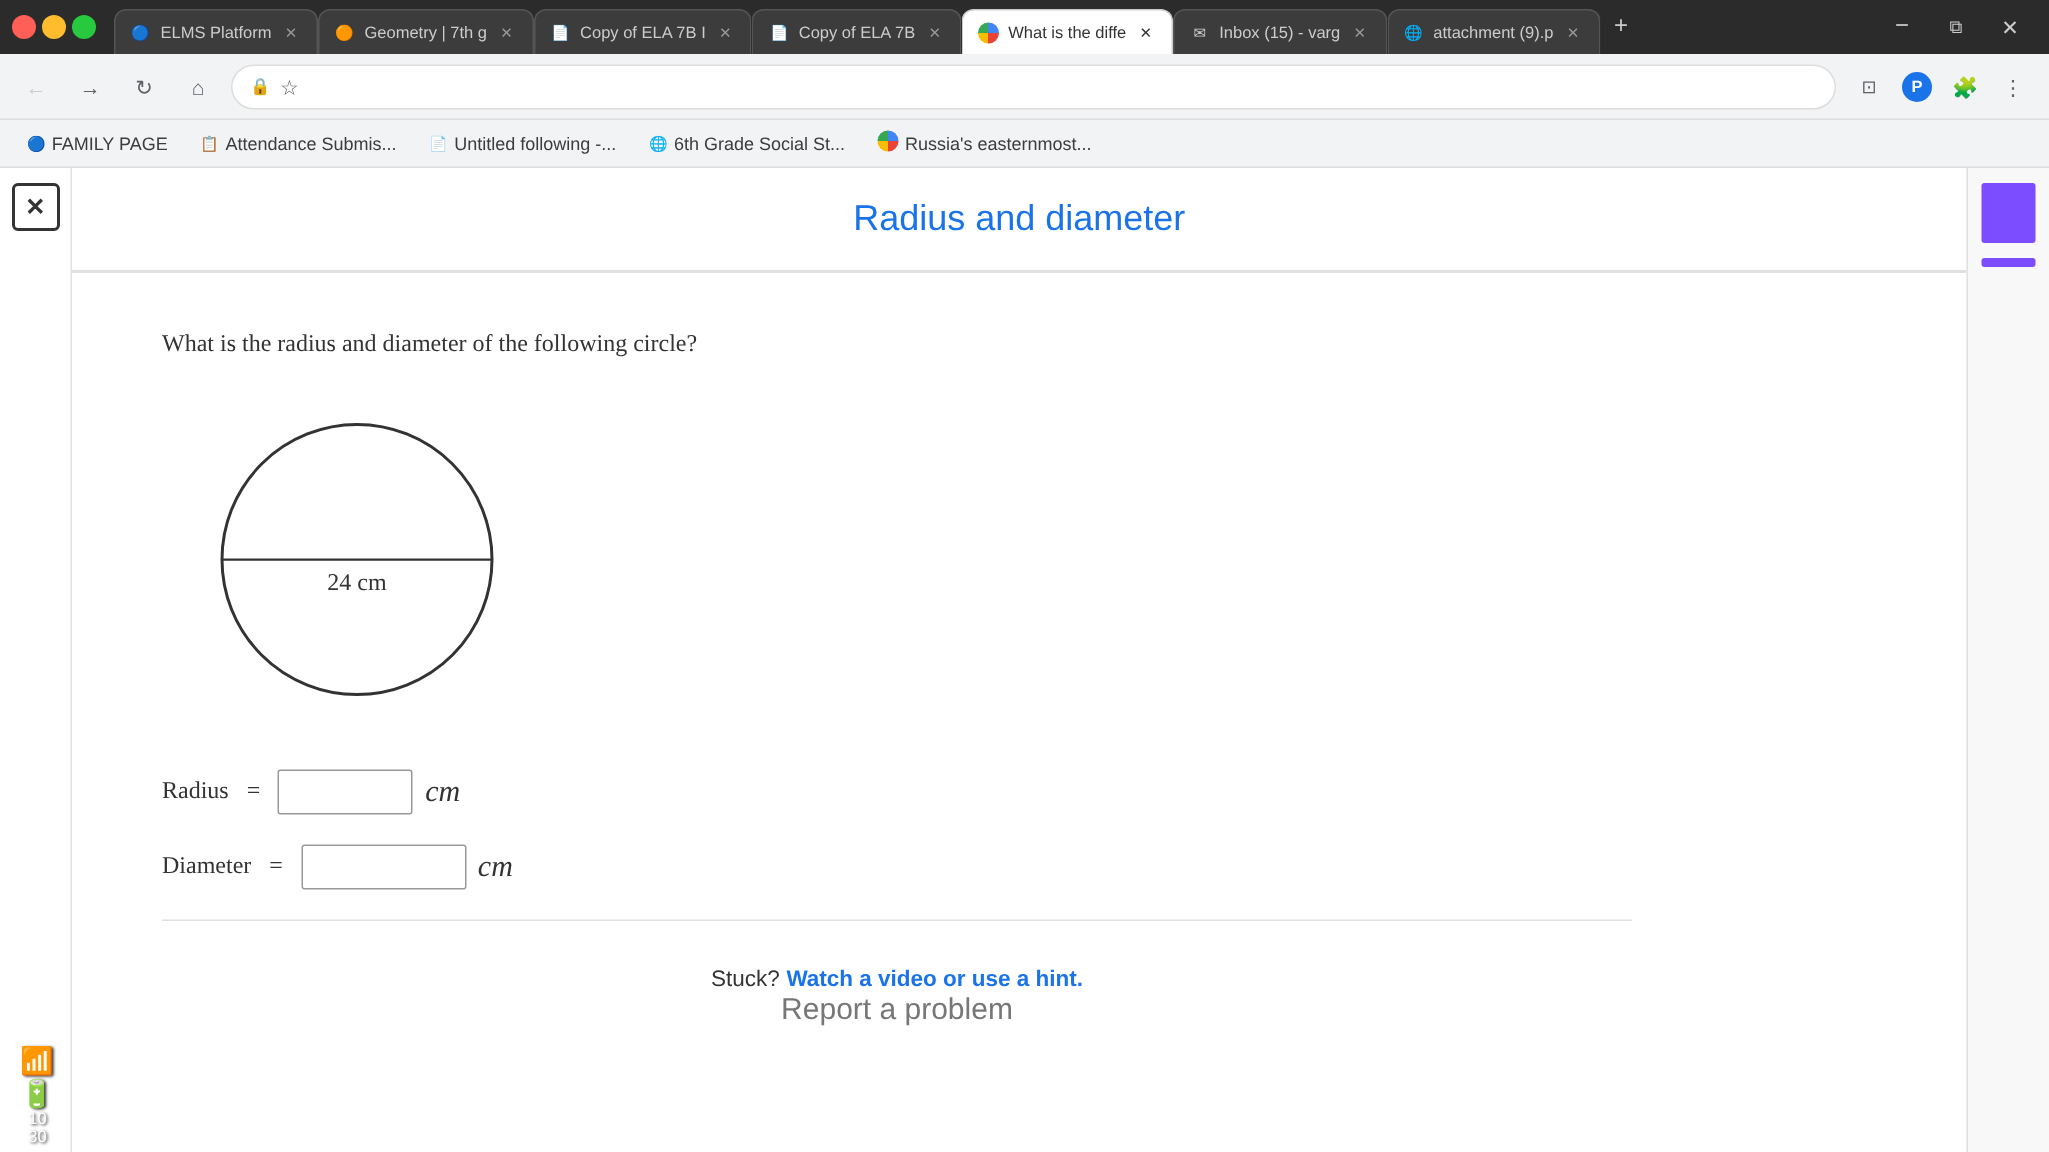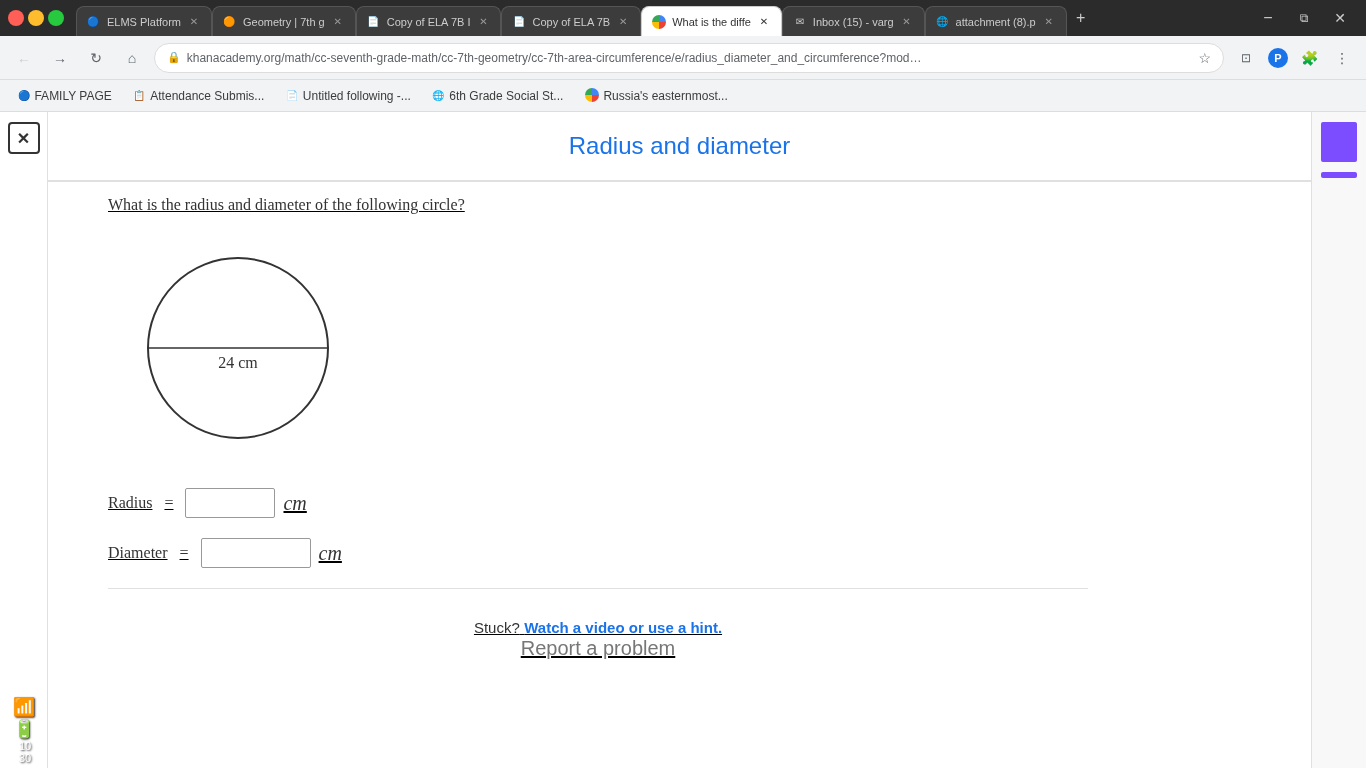--- a/index.html
+++ b/index.html
@@ -201,23 +201,22 @@
       border-bottom: 2px solid #e0e0e0;
     }
     .exercise-title {
       font-size: 24px;
       color: #1a73e8;
       font-weight: normal;
     }
 
     
     .exercise-body {
-      padding: 14px 60px;
+      padding: 39px 60px;
       max-width: 1100px;
-      text-decoration: underline;
     }
 
     .question-text {
       font-size: 16px;
       color: #333;
       margin-bottom: 24px;
       font-family: Georgia, serif;
     }
 
     
@@ -391,21 +390,21 @@
       </div>
 
       <div class="tab">
         <span class="tab-favicon">✉</span>
         <span class="tab-label">Inbox (15) - varg</span>
         <span class="tab-close">✕</span>
       </div>
 
       <div class="tab">
         <span class="tab-favicon">🌐</span>
-        <span class="tab-label">attachment (8).p</span>
+        <span class="tab-label">attachment (9).p</span>
         <span class="tab-close">✕</span>
       </div>
 
       <button class="tab-new-btn">+</button>
     </div>
 
     <div style="display:flex;align-items:center;gap:8px;margin-left:auto;margin-right:4px;">
       <button class="nav-icon-btn" style="color:#ccc;font-size:16px;">−</button>
       <button class="nav-icon-btn" style="color:#ccc;font-size:12px;">⧉</button>
       <button class="nav-icon-btn" style="color:#ccc;font-size:14px;">✕</button>
@@ -413,23 +412,20 @@
   </div>
 
   <div class="nav-bar">
     <button class="nav-btn disabled">←</button>
     <button class="nav-btn">→</button>
     <button class="nav-btn">↻</button>
     <button class="nav-btn">⌂</button>
 
     <div class="address-bar">
       <span class="lock-icon">🔒</span>
-      <span class="address-text">
-        <span class="address-url-dim">khanacademy.org</span><span class="address-url-dim">/math/cc-seventh-grade-math/cc-7th-geometry/cc-7th-area-circumference/e/radius_diameter_and_circumference?mod…</span>
-      </span>
       <span style="color:#5f6368;font-size:14px;">☆</span>
     </div>
 
     <div class="nav-icons-right">
       <button class="nav-icon-btn" style="font-size:12px;">⊡</button>
       <button class="nav-icon-btn" style="font-size:16px;">
         <div style="width:20px;height:20px;border-radius:50%;background:#1a73e8;display:flex;align-items:center;justify-content:center;color:white;font-size:11px;font-weight:bold;">P</div>
       </button>
       <button class="nav-icon-btn" style="font-size:14px;">🧩</button>
       <button class="nav-icon-btn" style="font-size:14px;">⋮</button>

